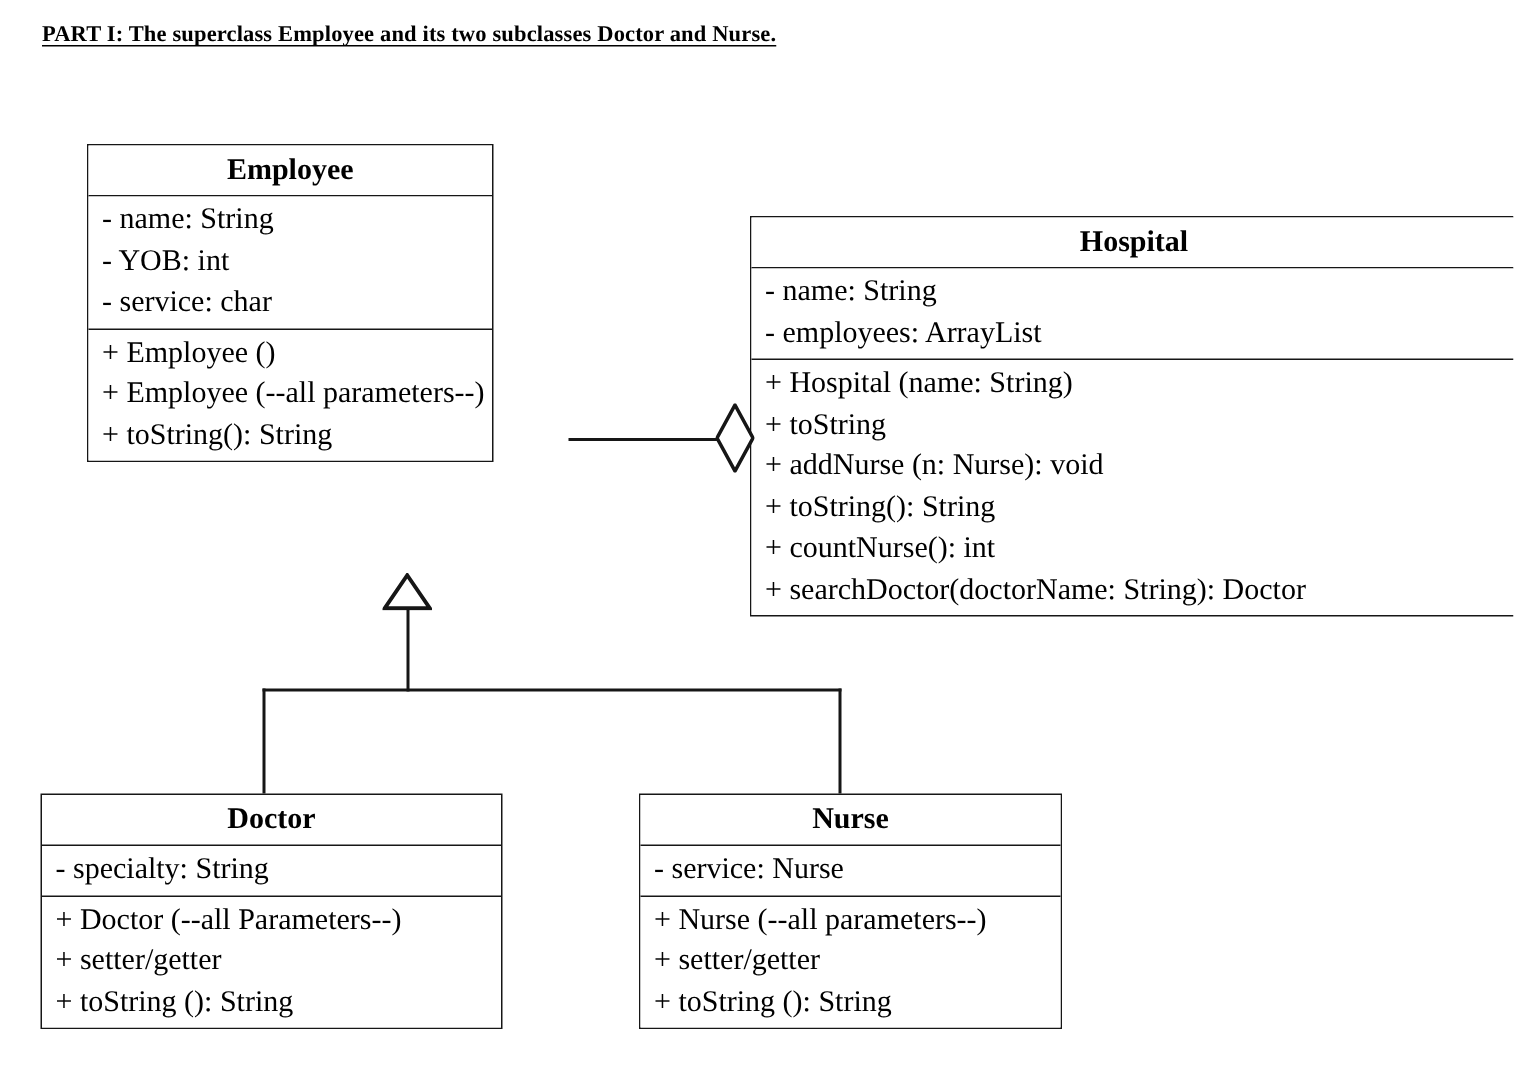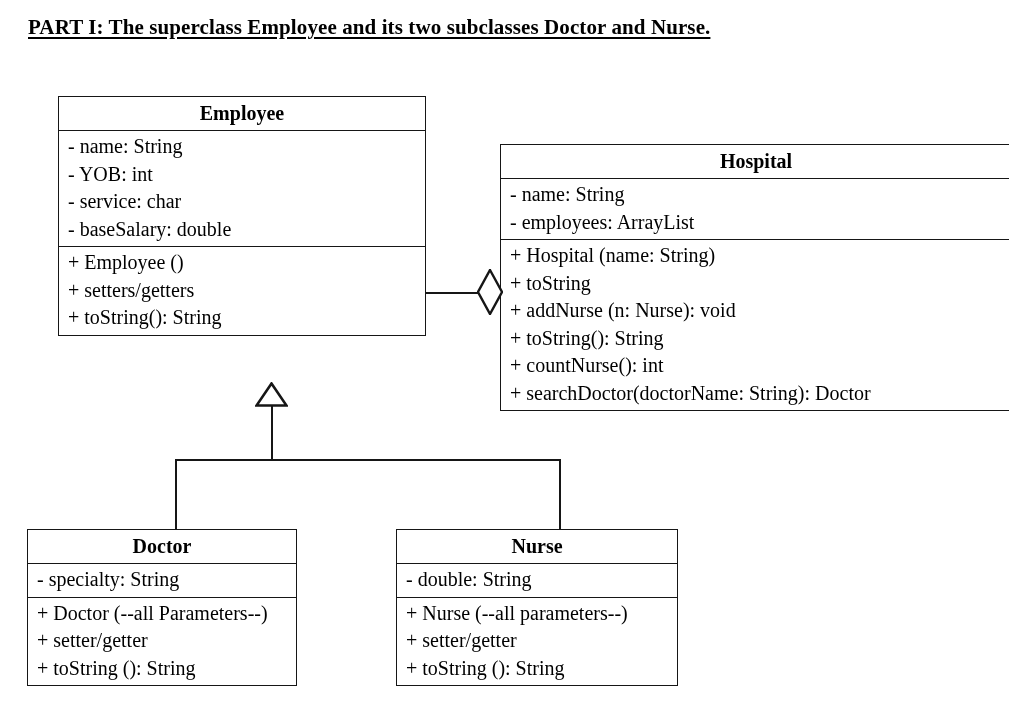--- a/index.html
+++ b/index.html
@@ -18,21 +18,21 @@
     height: 727px;
     overflow: hidden;
     background: #ffffff;
   }
 
   
   .doc-title {
     position: absolute;
     left: 28px;
     top: 15px;
-    font-size: 21px;
+    font-size: 15px;
     font-weight: bold;
     text-decoration: underline;
     text-underline-offset: 3px;
     letter-spacing: 0.1px;
     white-space: nowrap;
   }
 
   
   .uml-class {
     position: absolute;
@@ -61,24 +61,24 @@
     font-size: 20px;
     line-height: 27.5px;
     padding: 0 4px 0 9px;
     white-space: pre;
   }
   .uml-row.wrap {
     white-space: pre-wrap;
   }
 
   
-  #box-employee { left: 58px;  top: 96px;  width: 368px; }
+  #box-employee { left: 58px;  top: 96px;  width: 271px; }
   #box-hospital { left: 500px; top: 108px; width: 512px; margin-top: 36px; }
-  #box-doctor   { left: 27px;  top: 529px; width: 270px; }
-  #box-nurse    { left: 396px; top: 529px; width: 282px; }
+  #box-doctor   { left: 27px;  top: 529px; width: 308px; }
+  #box-nurse    { left: 426px; top: 529px; width: 282px; }
 
   
   .conn {
     position: absolute;
     background: #161616;
     z-index: 2;
   }
   .conn-h { height: 1.8px; }
   .conn-v { width: 1.8px; }
 
@@ -116,25 +116,24 @@
 <div id="page">
 
   <div class="doc-title">PART I: The superclass Employee and its two subclasses Doctor and Nurse.</div>
 
   <div class="uml-class" id="box-employee">
     <div class="uml-name">Employee</div>
     <div class="uml-section">
       <div class="uml-row">- name: String</div>
       <div class="uml-row">- YOB: int</div>
       <div class="uml-row">- service: char</div>
-      <div class="uml-row">- baseSalary: double</div>
     </div>
     <div class="uml-section">
       <div class="uml-row">+ Employee ()</div>
-      <div class="uml-row">+ setters/getters</div>
+      <div class="uml-row wrap">+ Employee (--all parameters--)</div>
       <div class="uml-row">+ toString(): String</div>
     </div>
   </div>
 
   <div class="uml-class" id="box-hospital">
     <div class="uml-name">Hospital</div>
     <div class="uml-section">
       <div class="uml-row">- name: String</div>
       <div class="uml-row">- employees: ArrayList</div>
     </div>
@@ -156,21 +155,21 @@
     <div class="uml-section">
       <div class="uml-row">+ Doctor (--all Parameters--)</div>
       <div class="uml-row">+ setter/getter</div>
       <div class="uml-row">+ toString (): String</div>
     </div>
   </div>
 
   <div class="uml-class" id="box-nurse">
     <div class="uml-name">Nurse</div>
     <div class="uml-section">
-      <div class="uml-row">- double: String</div>
+      <div class="uml-row">- service: Nurse</div>
     </div>
     <div class="uml-section">
       <div class="uml-row wrap">+ Nurse (--all parameters--)</div>
       <div class="uml-row">+ setter/getter</div>
       <div class="uml-row">+ toString (): String</div>
     </div>
   </div>
 
   <div class="conn conn-h" id="agg-line"></div>
 

